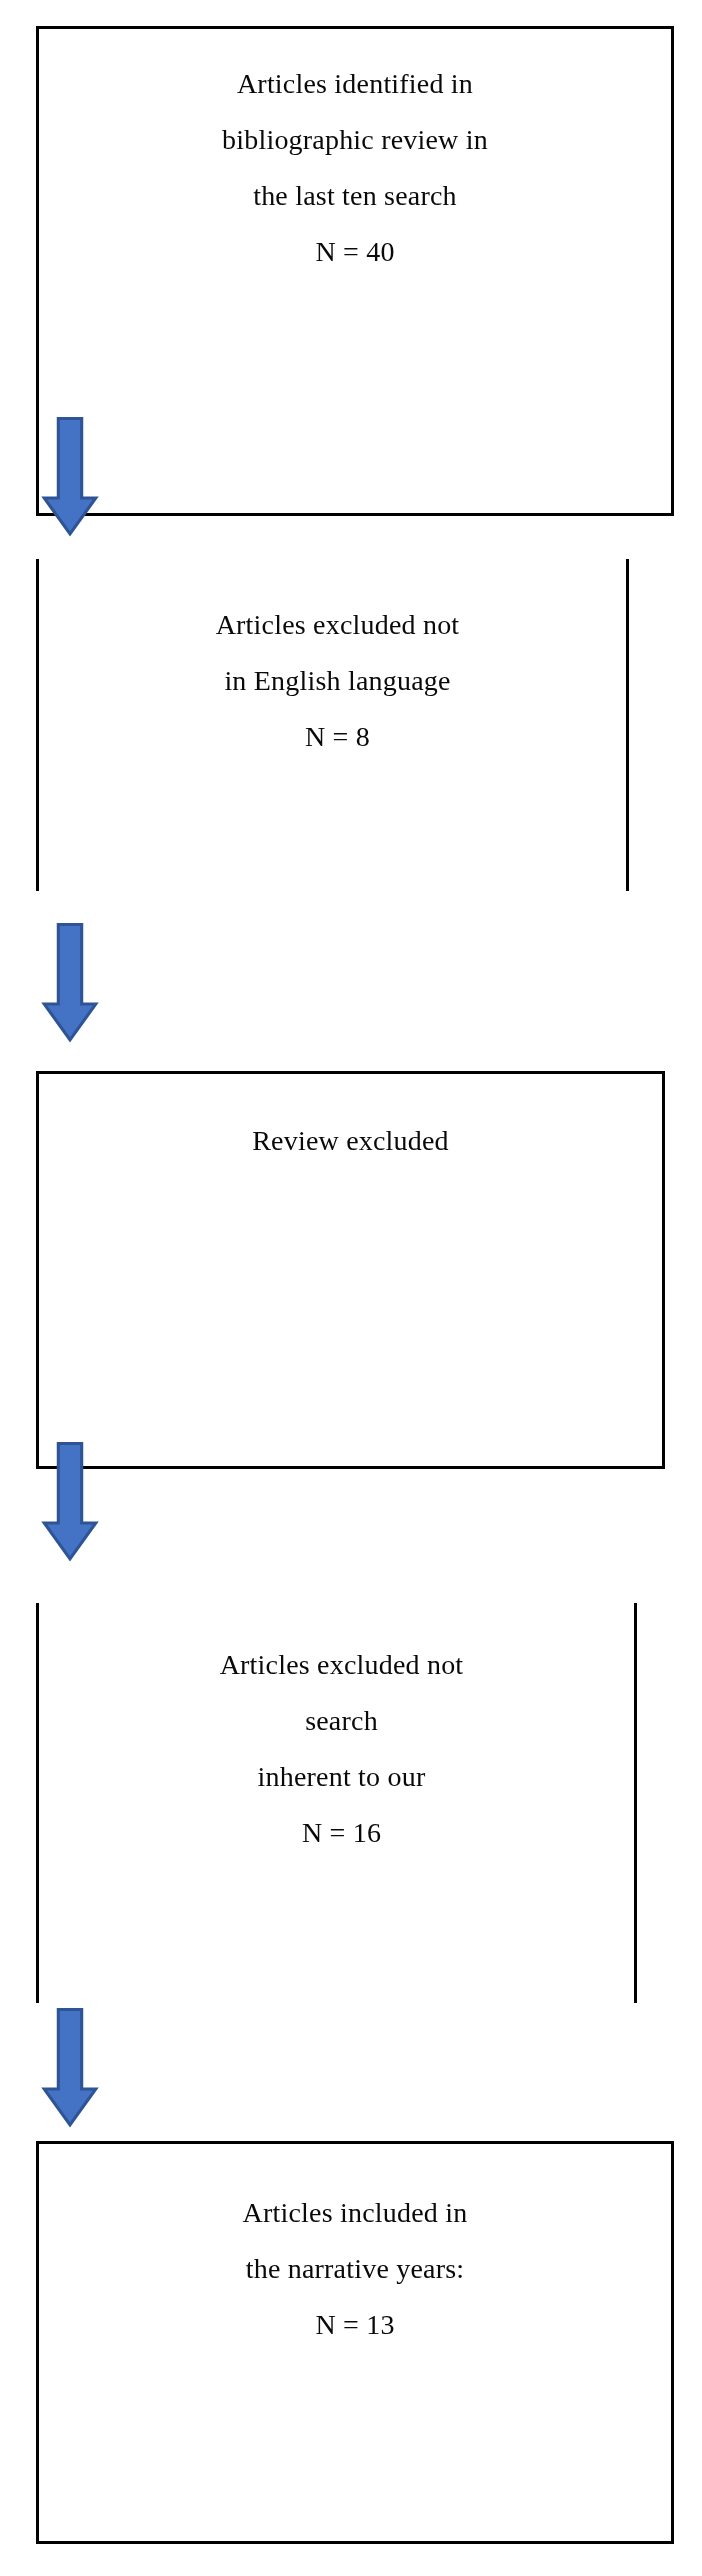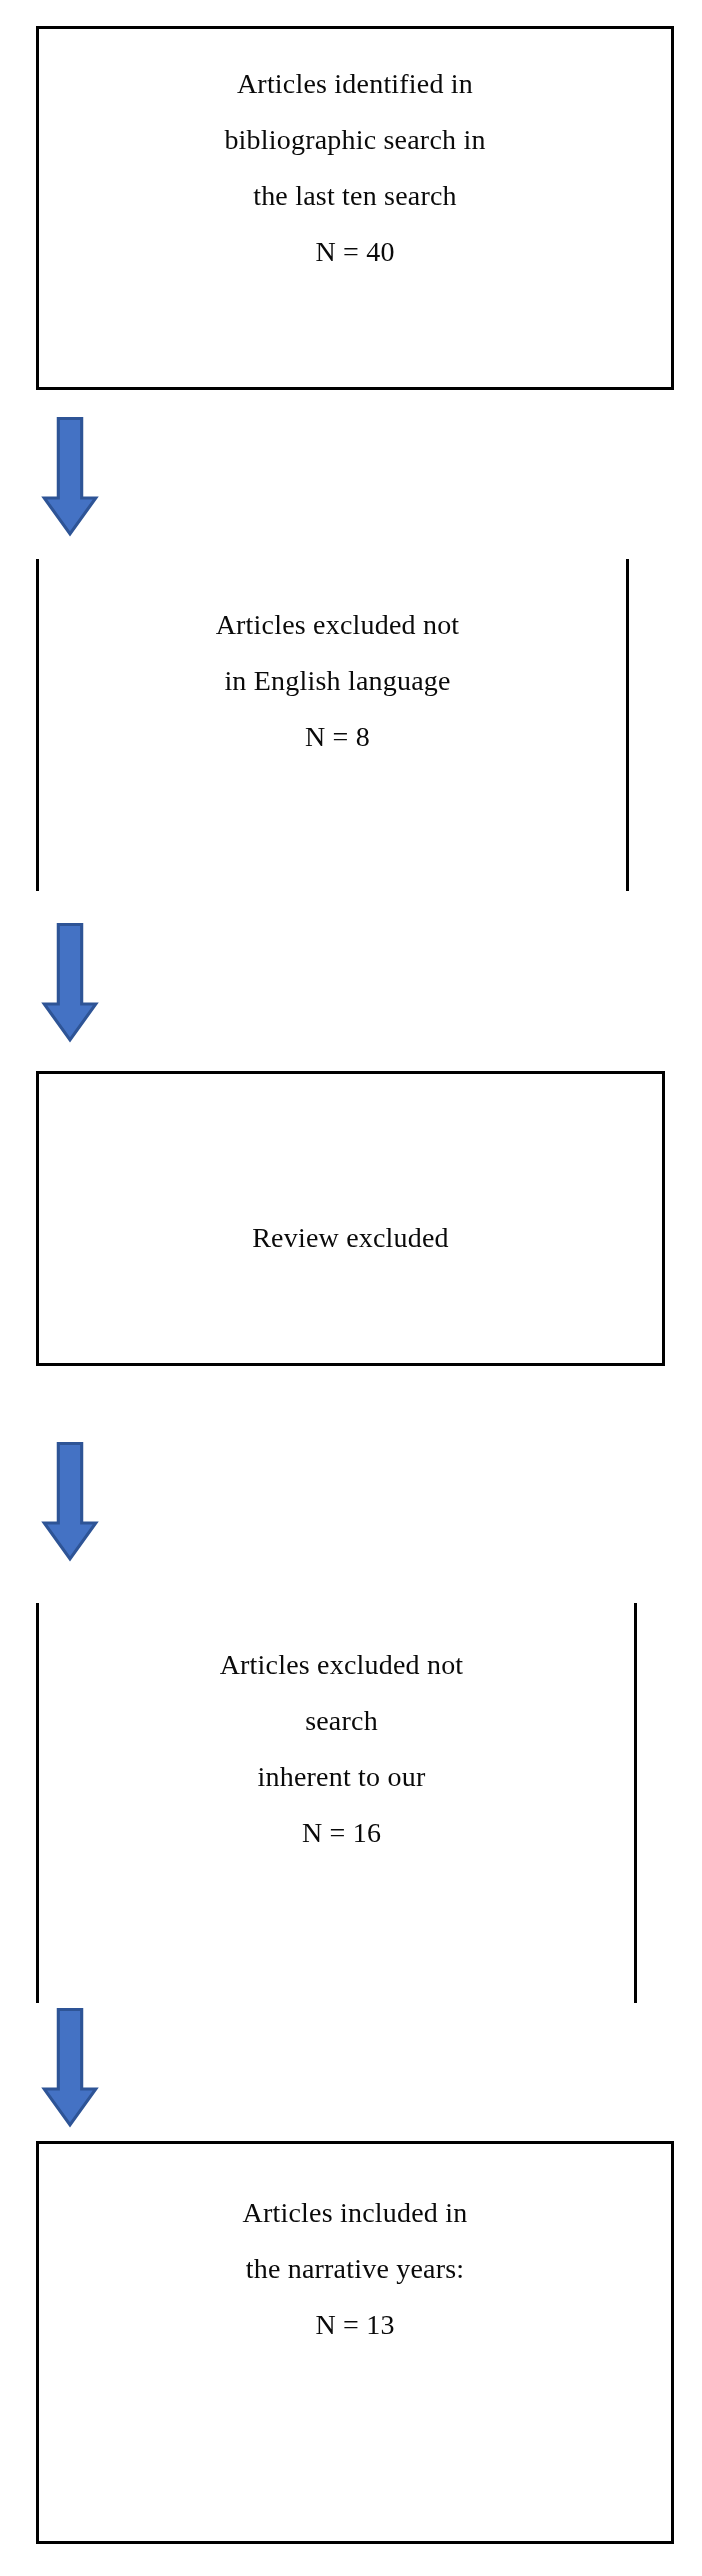--- a/index.html
+++ b/index.html
@@ -58,24 +58,24 @@
   }
   .flow-arrow svg {
     display: block;
   }
 </style>
 </head>
 <body>
 
 <div id="canvas">
 
-  <div class="flow-box closed" style="left:36px; top:26px; width:638px; height:364px; padding-top:26.6px;">
+  <div class="flow-box closed" style="left:36px; top:26px; width:638px; height:490px; padding-top:26.6px;">
     <div class="box-lines">
       <span class="box-line">Articles identified in</span>
-      <span class="box-line">bibliographic search in</span>
+      <span class="box-line">bibliographic review in</span>
       <span class="box-line">the last ten search</span>
       <span class="box-line">N = 40</span>
     </div>
   </div>
 
   <div class="flow-arrow" style="left:41px; top:417px; width:58px; height:120px;">
     <svg width="58" height="120" viewBox="0 0 74 154" xmlns="http://www.w3.org/2000/svg">
       <polygon points="22,2 52,2 52,104 70,104 37,150 4,104 22,104" fill="#4472C4" stroke="#2E5496" stroke-width="4" stroke-linejoin="miter"></polygon>
     </svg>
   </div>
@@ -87,21 +87,21 @@
       <span class="box-line">N = 8</span>
     </div>
   </div>
 
   <div class="flow-arrow" style="left:41px; top:923px; width:58px; height:120px;">
     <svg width="58" height="120" viewBox="0 0 74 154" xmlns="http://www.w3.org/2000/svg">
       <polygon points="22,2 52,2 52,104 70,104 37,150 4,104 22,104" fill="#4472C4" stroke="#2E5496" stroke-width="4" stroke-linejoin="miter"></polygon>
     </svg>
   </div>
 
-  <div class="flow-box closed" style="left:36px; top:1071px; width:629px; height:295px; padding-top:39px;justify-content:center;">
+  <div class="flow-box closed" style="left:36px; top:1071px; width:629px; height:398px; padding-top:39px;">
     <div class="box-lines">
       <span class="box-line">Review excluded</span>
     </div>
   </div>
 
   <div class="flow-arrow" style="left:41px; top:1442px; width:58px; height:120px;">
     <svg width="58" height="120" viewBox="0 0 74 154" xmlns="http://www.w3.org/2000/svg">
       <polygon points="22,2 52,2 52,104 70,104 37,150 4,104 22,104" fill="#4472C4" stroke="#2E5496" stroke-width="4" stroke-linejoin="miter"></polygon>
     </svg>
   </div>

